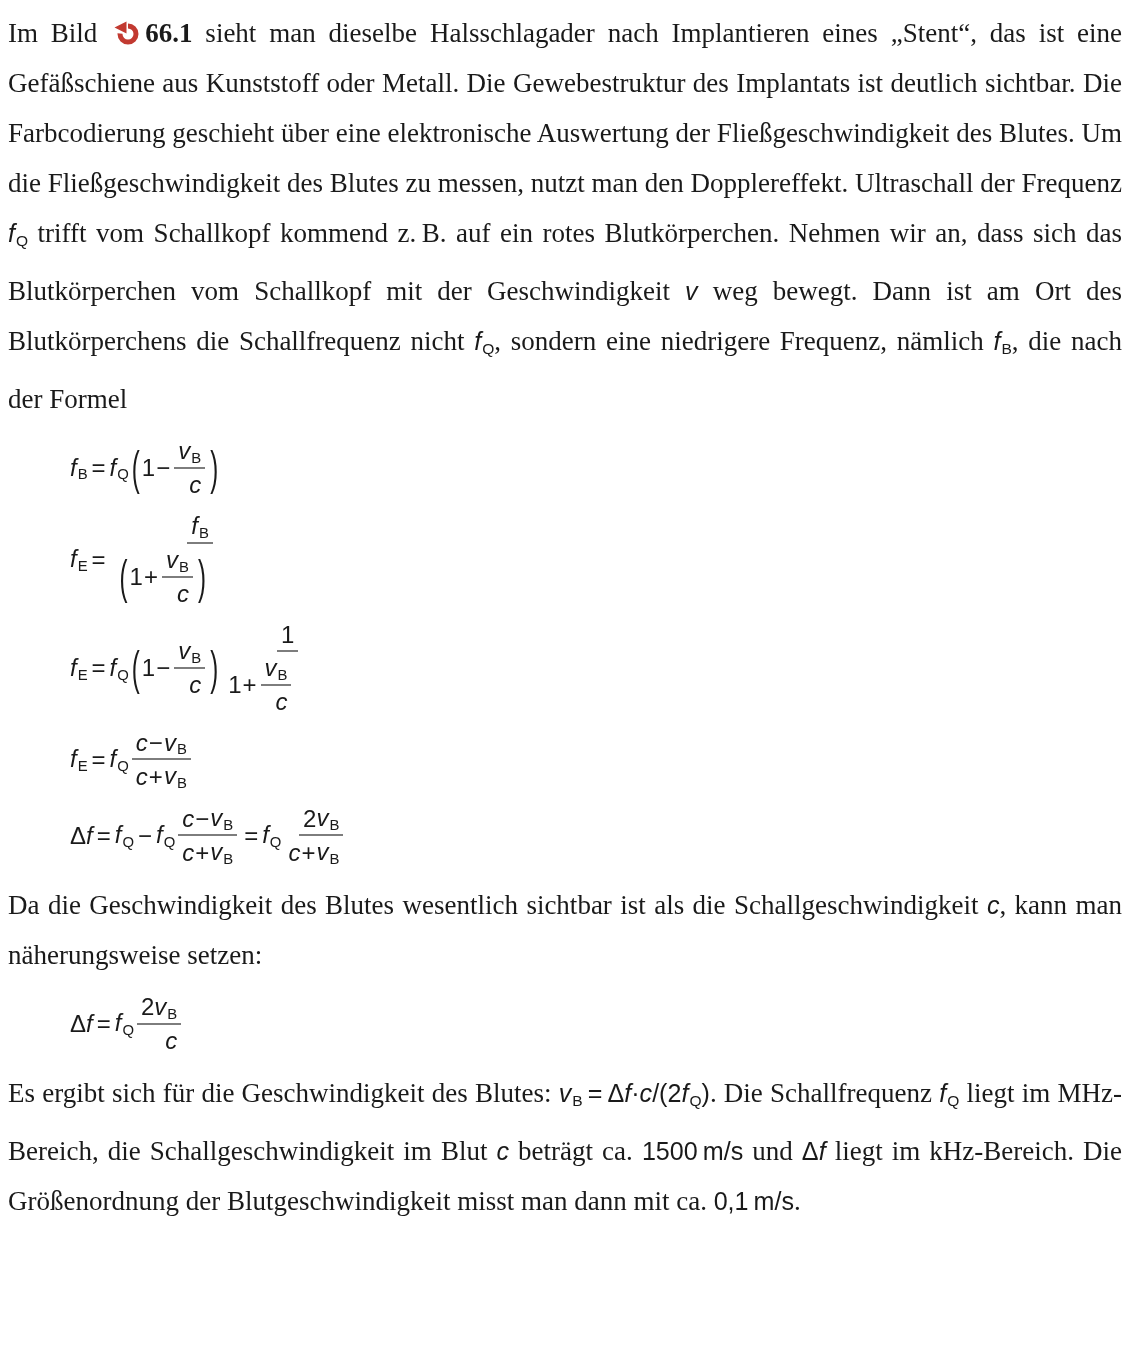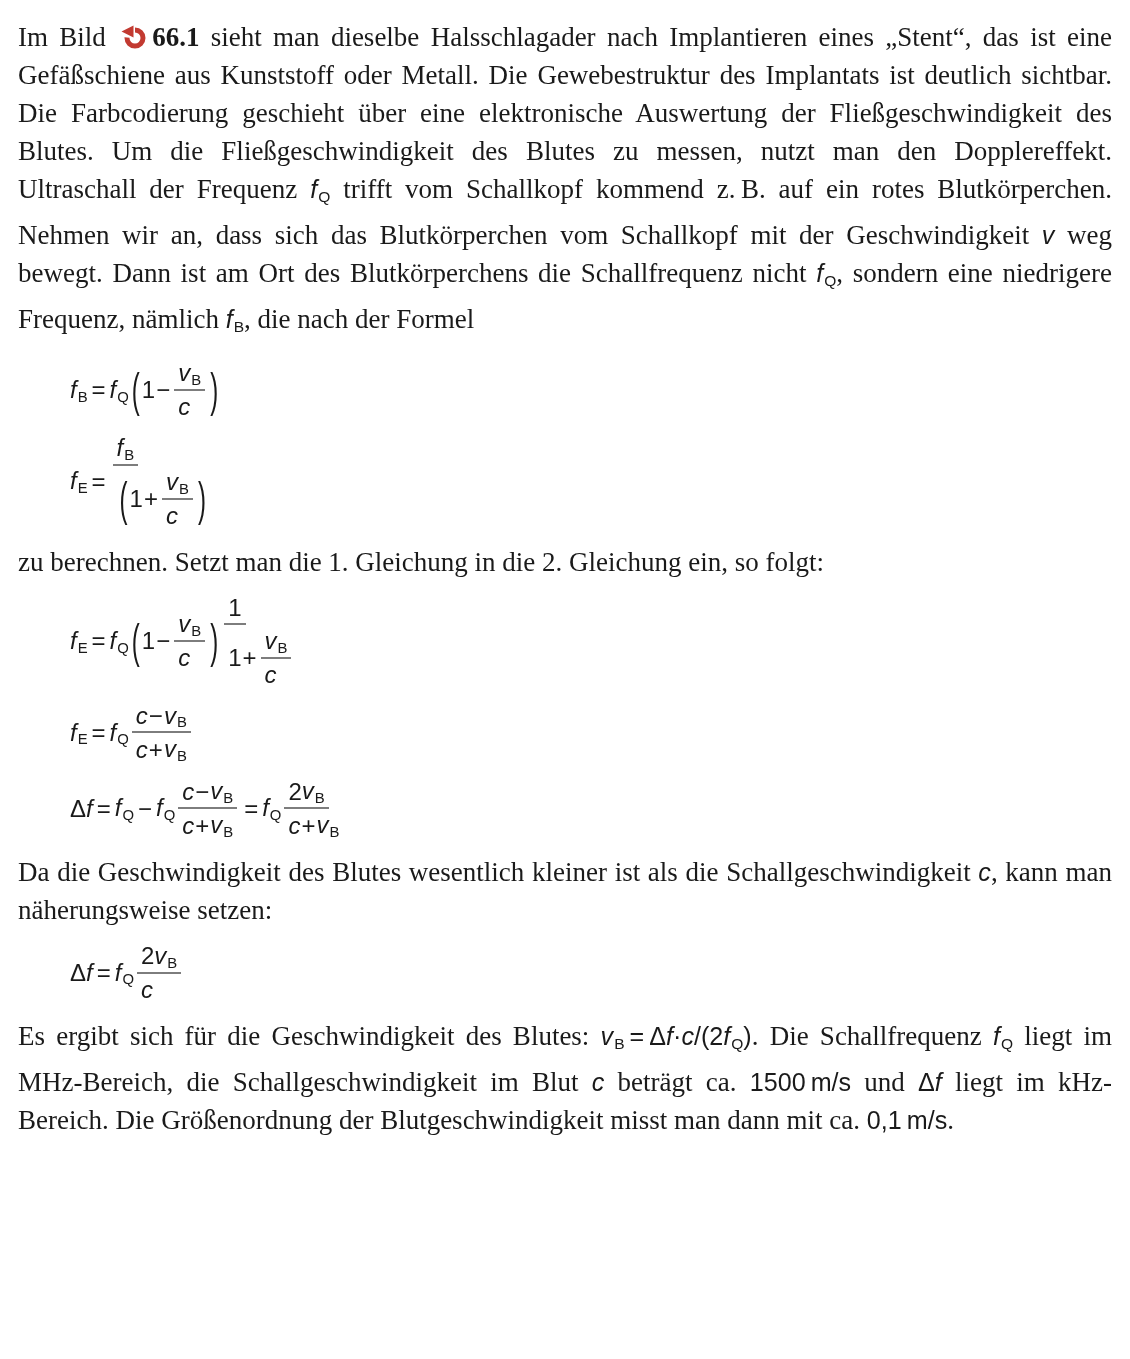--- a/index.html
+++ b/index.html
@@ -4,40 +4,40 @@
 <style>
   html,body{margin:0;padding:0;}
   body{
     width:1130px;height:1359px;overflow:hidden;box-sizing:border-box;
     background:#ffffff;color:#1a1a1a;
     padding:8px 8px 0 8px;
     font-family:"Liberation Serif", serif;
   }
   .article{width:100%;}
   .para{
-    font-size:27px;line-height:38px;text-align:justify;margin:10px;
+    font-size:27px;line-height:50px;text-align:justify;margin:0;
     hyphens:manual;
   }
   .bold{font-weight:700;}
   .math-it{font-family:"Liberation Sans",sans-serif;font-style:italic;}
   .math-up{font-family:"Liberation Sans",sans-serif;font-style:normal;}
   .para .math-it,.para .math-up{font-size:0.93em;}
   .msub{
     font-family:"Liberation Sans",sans-serif;font-style:normal;
     font-size:0.62em;vertical-align:-0.26em;margin-left:1px;
   }
   .ref-icon{display:inline-block;vertical-align:-5px;margin:0 5px 0 3px;}
   .ref-icon svg{display:block;}
   .formula{
     display:flex;align-items:center;
     font-family:"Liberation Sans",sans-serif;font-size:24px;
     margin:13px 0 13px 62px;color:#1a1a1a;
   }
   .formula .math-op{margin:0 4px;}
-  .mfrac{display:inline-flex;flex-direction:column;align-items:flex-start;margin:0 3px;}
+  .mfrac{display:inline-flex;flex-direction:column;align-items:flex-end;margin:0 3px;}
   .mnum{display:inline-flex;align-items:center;justify-content:center;
         border-bottom:2px solid #7d7d7d;padding:0 4px 1px;}
   .mden{display:inline-flex;align-items:center;justify-content:center;padding:2px 4px 0;}
   .mnum .math-op,.mden .math-op,.minner .math-op{margin:0 1px;}
   .mgroup{display:inline-flex;align-items:center;margin:0 1px;}
   .minner{display:inline-flex;align-items:center;}
   .mparen{display:inline-block;transform:scaleY(1.95);margin:0 2px;font-weight:400;}
 </style>
 </head>
 <body>
@@ -89,21 +89,20 @@
                   <span class="mden">
                     <span class="math-it">c</span>
                   </span>
                 </span>
               </span>
               <span class="mparen">)</span>
             </span>
           </span>
         </span>
       </div>
-      <p class="para"><span>zu berechnen. Setzt man die 1. Gleichung in die 2. Gleichung ein, so folgt:</span></p>
       <div class="formula">
         <span class="math-it">f<span class="msub">E</span></span>
         <span class="math-op math-up">=</span>
         <span class="math-it">f<span class="msub">Q</span></span>
         <span class="mgroup">
           <span class="mparen">(</span>
           <span class="minner">
             <span class="math-up">1</span>
             <span class="math-op math-up">−</span>
             <span class="mfrac">
@@ -178,21 +177,21 @@
             <span class="math-up">2</span>
             <span class="math-it">v<span class="msub">B</span></span>
           </span>
           <span class="mden">
             <span class="math-it">c</span>
             <span class="math-op math-up">+</span>
             <span class="math-it">v<span class="msub">B</span></span>
           </span>
         </span>
       </div>
-      <p class="para"><span>Da die Geschwindigkeit des Blutes wesentlich kleiner ist als die Schallgeschwin­digkeit </span><span class="math-it">c</span><span>, kann man näherungsweise setzen:</span></p>
+      <p class="para"><span>Da die Geschwindigkeit des Blutes wesentlich sichtbar ist als die Schallgeschwin­digkeit </span><span class="math-it">c</span><span>, kann man näherungsweise setzen:</span></p>
       <div class="formula">
         <span class="math-up">Δ</span>
         <span class="math-it">f</span>
         <span class="math-op math-up">=</span>
         <span class="math-it">f<span class="msub">Q</span></span>
         <span class="mfrac">
           <span class="mnum">
             <span class="math-up">2</span>
             <span class="math-it">v<span class="msub">B</span></span>
           </span>

